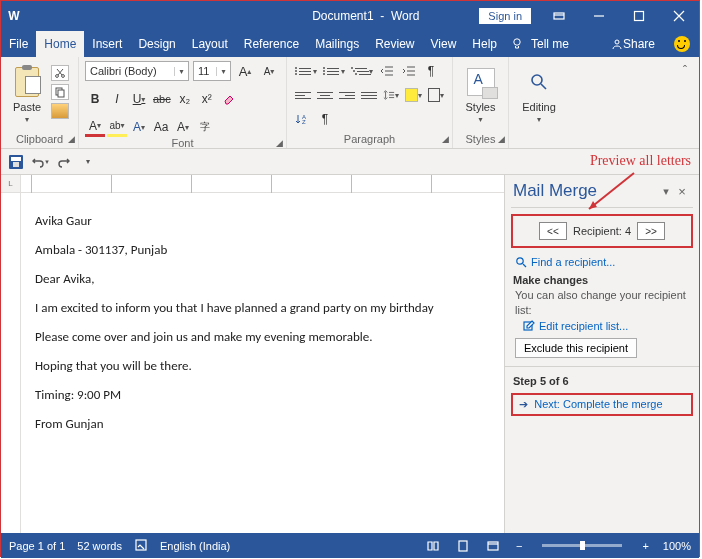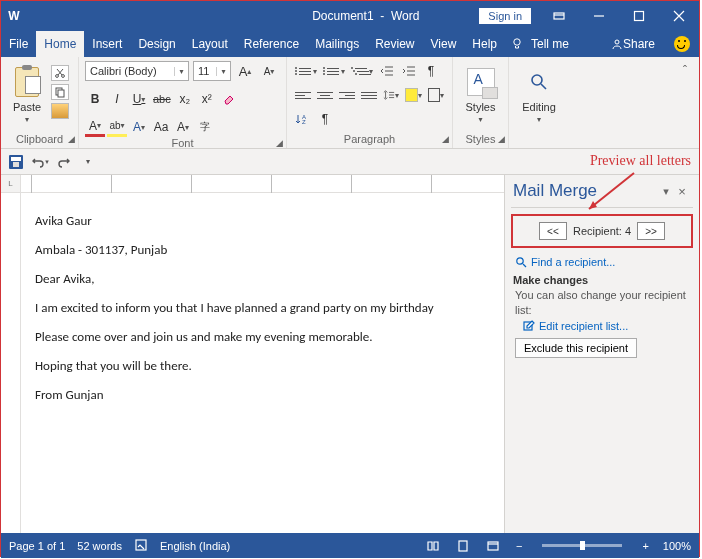--- a/index.html
+++ b/index.html
@@ -454,20 +454,21 @@
     </div>
     <div class="doc-body-row">
       <div class="vruler"></div>
       <div class="page">
         <p>Avika Gaur</p>
         <p>Ambala - 301137, Punjab</p>
         <p>Dear Avika,</p>
         <p>I am excited to inform you that I have planned a grand party on my birthday</p>
         <p>Please come over and join us and make my evening memorable.</p>
         <p>Hoping that you will be there.</p>
+        <p>Timing: 9:00 PM</p>
         <p>From Gunjan</p>
       </div>
     </div>
   </div>
 
   <div class="pane">
     <div class="annot">Preview all letters</div>
     <svg class="annot-arrow" width="60" height="46" viewBox="0 0 60 46">
           <path d="M55 2 L10 38" stroke="#d13438" stroke-width="2" fill="none"></path>
           <path d="M10 38 l8 -2 l-4 -6 z" fill="#d13438"></path>
@@ -498,20 +499,27 @@
     <div class="desc">You can also change your recipient list:</div>
     <div class="link-row" style="padding-left:18px">
       <svg width="12" height="12" viewBox="0 0 12 12" fill="none" stroke="#0563c1" stroke-width="1.2">
             <rect x="1" y="2" width="8" height="8"></rect>
             <path d="M9 1l2 2-5 5H4V6z" fill="#fff"></path>
           </svg>
       <span class="link">Edit recipient list...</span>
     </div>
     <div><button class="std-btn">Exclude this recipient</button></div>
 
+    <div class="step-bar">
+      <div class="section-h">Step 5 of 6</div>
+      <div class="next-row">
+        <span class="arrow-r">➔</span>
+        <span class="link">Next: Complete the merge</span>
+      </div>
+    </div>
   </div>
 
 </div>
 
 <div class="statusbar">
   <span>Page 1 of 1</span>
   <span>52 words</span>
   <span>
     <svg class="viewico" viewBox="0 0 14 14">
           <rect x="2" y="2" width="10" height="10"></rect>

